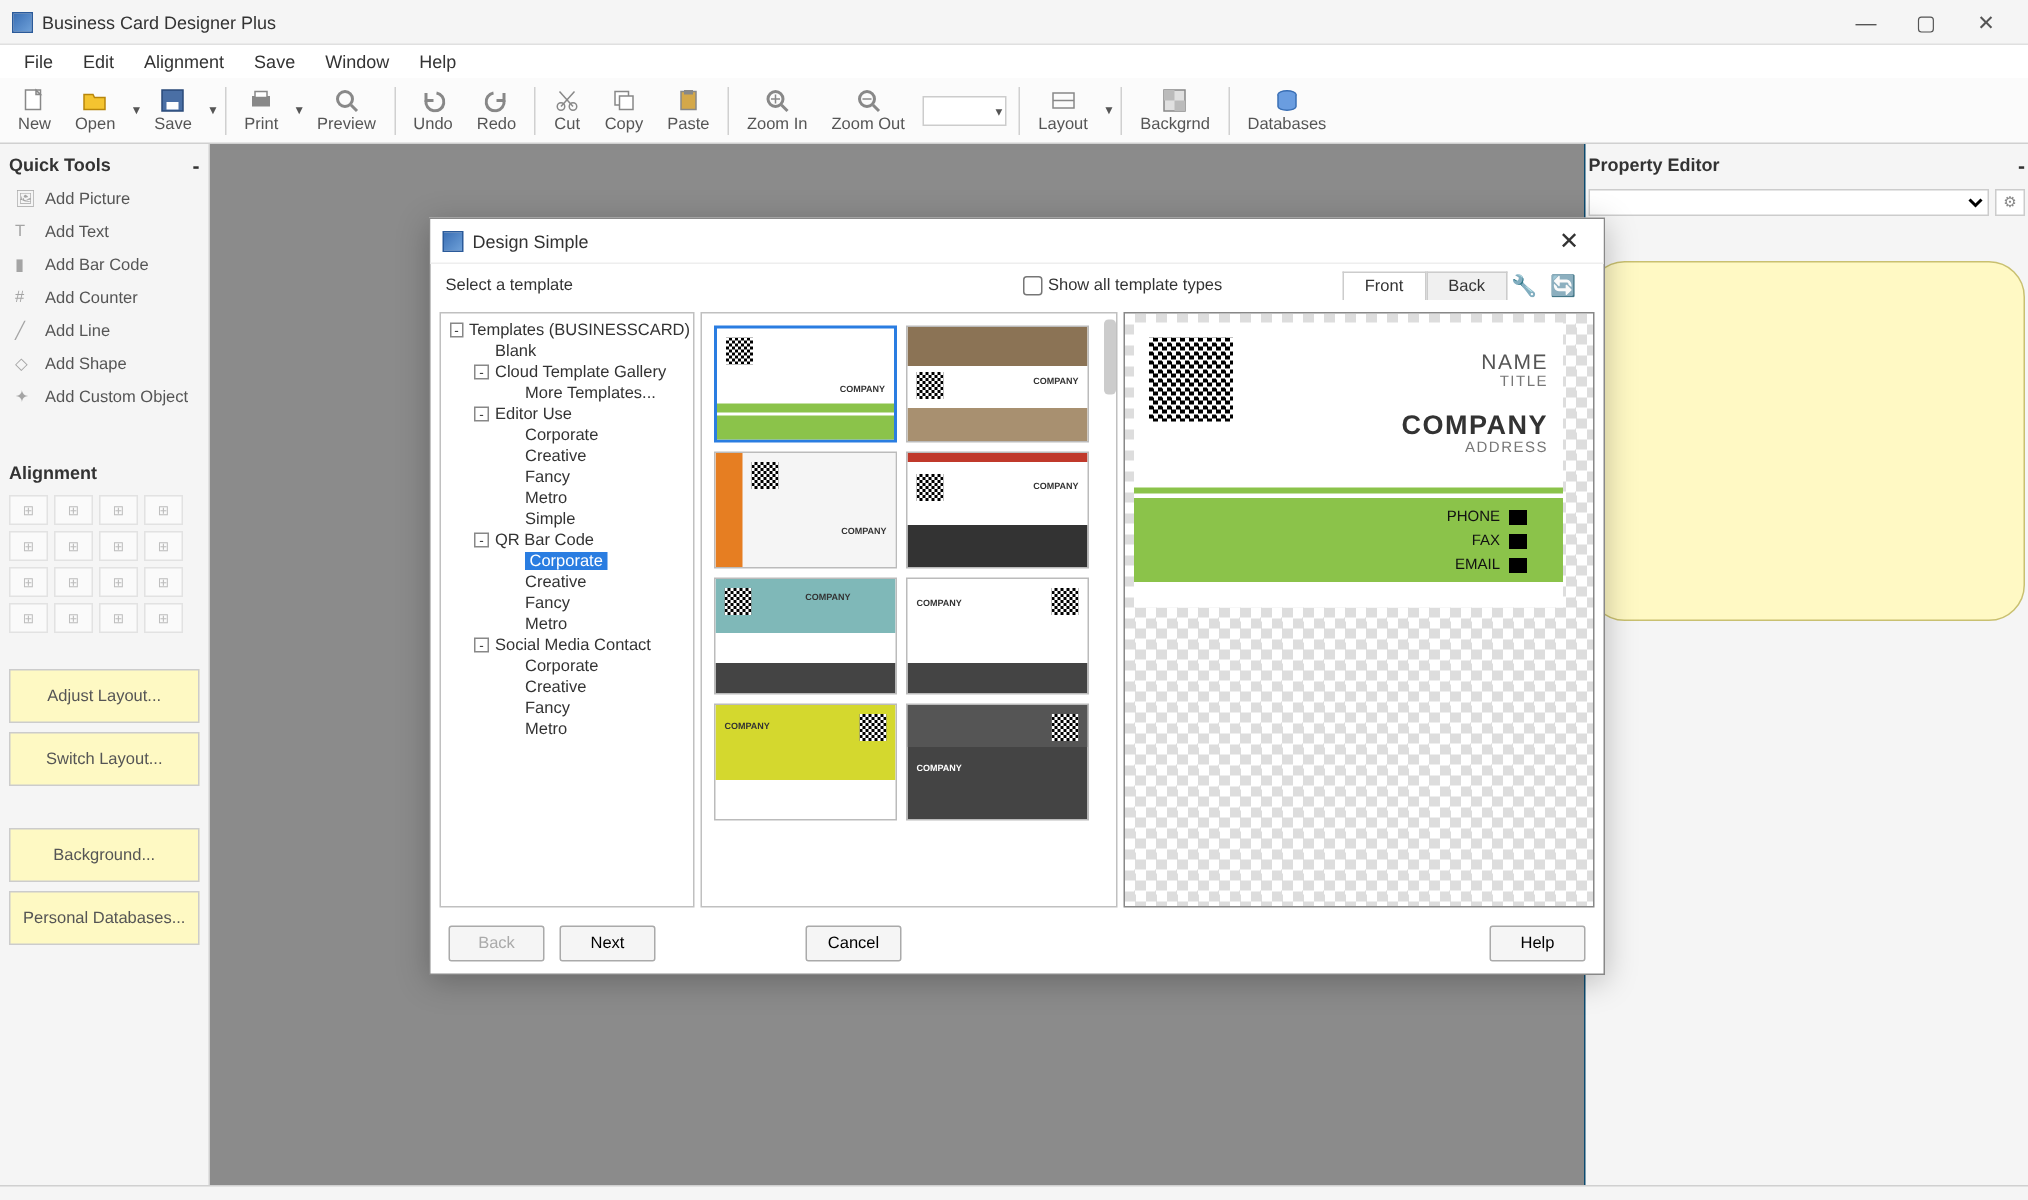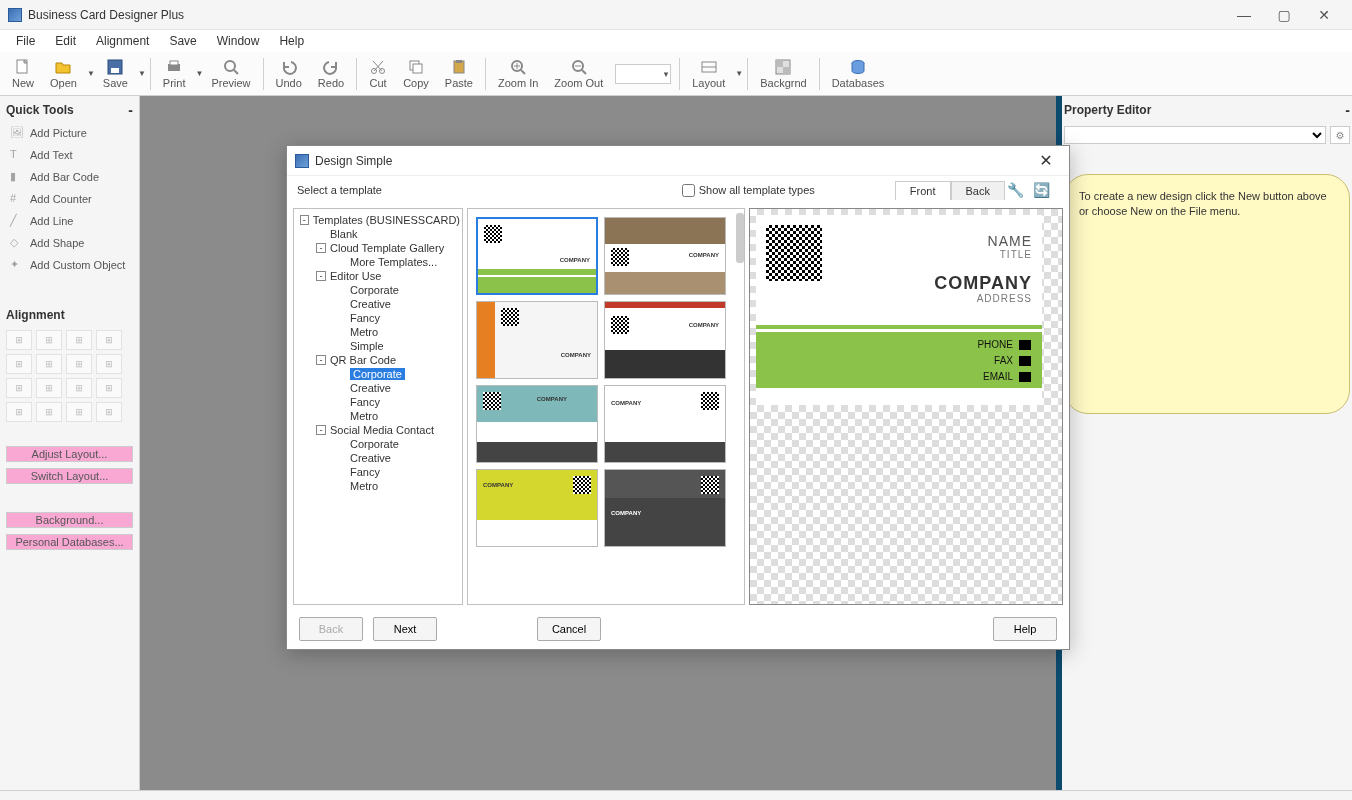--- a/index.html
+++ b/index.html
@@ -23,25 +23,25 @@
 .zoom-combo::after { content: "▾"; font-size: 9px; color: #555; }
 
 .main { display: flex; height: 694px; }
 .leftpanel { width: 140px; background: #f5f5f5; border-right: 1px solid #d0d0d0; padding: 4px 6px; display: flex; flex-direction: column; }
 .panel-title { font-weight: bold; font-size: 12px; padding: 2px 0 4px 0; display: flex; justify-content: space-between; align-items: center; }
 .panel-title .collapse { font-size: 14px; font-weight: bold; cursor: pointer; }
 .qtool { display: flex; align-items: center; height: 22px; padding: 0 4px; cursor: pointer; color: #555; font-size: 11px; }
 .qtool .qicon { width: 14px; height: 14px; margin-right: 6px; opacity: 0.5; }
 .align-grid { display: grid; grid-template-columns: repeat(4, 26px); gap: 4px; margin-top: 4px; }
 .align-btn { width: 26px; height: 20px; border: 1px solid #d0d0d0; background: #fff; cursor: pointer; display: flex; align-items: center; justify-content: center; font-size: 9px; color: #888; opacity: 0.5; }
-.side-btn { margin-top: 6px; height: 16px; border: 1px solid #ccc; background: #f9a8d4; font-size: 11px; color: #555; cursor: pointer; }
+.side-btn { margin-top: 6px; height: 36px; border: 1px solid #ccc; background: #fef9c3; font-size: 11px; color: #555; cursor: pointer; }
 
 .canvas { flex: 1; background: #8b8b8b; position: relative; }
 
-.rightpanel { width: 296px; background: #f5f5f5; border-left: 6px solid #0c4a6e; padding: 4px 2px; }
+.rightpanel { width: 296px; background: #f5f5f5; border-left: 1px solid #0c4a6e; padding: 4px 2px; }
 .prop-combo { display: flex; align-items: center; gap: 4px; margin-top: 4px; }
 .prop-combo select { flex: 1; height: 18px; border: 1px solid #ccc; background:#fff; }
 .prop-combo .pbtn { width: 20px; height: 18px; border: 1px solid #ccc; background:#fff; display:flex; align-items:center; justify-content:center; font-size:10px; color:#888; }
 .hint-box { margin-top: 30px; background: #fff9c4; border: 1px solid #c9c070; border-radius: 24px; padding: 14px 14px; font-size: 11px; color: #333; line-height: 1.4; height: 240px; }
 .hint-box p { margin-bottom: 12px; }
 
 .statusbar { height: 30px; background: #f5f5f5; border-top: 1px solid #d0d0d0; display: flex; align-items: center; padding: 0 10px; font-size: 11px; color: #333; justify-content: center; }
 
 
 .dialog { position: absolute; left: 286px; top: 145px; width: 784px; height: 505px; background: #fff; border: 1px solid #888; box-shadow: 0 4px 20px rgba(0,0,0,0.25); display: flex; flex-direction: column; }
@@ -78,21 +78,21 @@
 
 .preview { flex: 1; border: 1px solid #888; background: repeating-conic-gradient(#ddd 0 25%, #fff 0 50%) 0 0/14px 14px; position: relative; padding:6px; }
 .card { position:absolute; left:6px; top:6px; width:286px; height:190px; background:#fff; }
 .card .qr { position:absolute; left:10px; top:10px; width:56px; height:56px; background: repeating-conic-gradient(#000 0 25%, #fff 0 50%); background-size: 6px 6px; }
 .card .name { position:absolute; right:10px; top:18px; font-size:14px; color:#555; letter-spacing:1px; }
 .card .title { position:absolute; right:10px; top:34px; font-size:10px; color:#777; letter-spacing:1px; }
 .card .company { position:absolute; right:10px; top:58px; font-size:18px; color:#333; font-weight:bold; letter-spacing:1px; }
 .card .address { position:absolute; right:10px; top:78px; font-size:10px; color:#777; letter-spacing:1px; }
 .card .stripe1 { position:absolute; left:0; right:0; top:110px; height:4px; background:#8bc34a; }
 .card .stripe2 { position:absolute; left:0; right:0; top:117px; height:56px; background:#8bc34a; }
-.card .contact { position:absolute; right:11px; font-size:10px; color:#111; display:flex; align-items:center; gap:6px;justify-content:flex-end; }
+.card .contact { position:absolute; right:24px; font-size:10px; color:#111; display:flex; align-items:center; gap:6px;justify-content:flex-end; }
 .card .contact .ci { width:12px; height:10px; background:#000; }
 
 .dlg-buttons { height: 40px; display: flex; align-items: center; padding: 0 12px; gap: 10px; }
 .dlg-buttons .spacer { flex: 1; }
 .dlg-btn { min-width: 64px; height: 24px; border: 1px solid #aaa; background: #f5f5f5; font-size: 11px; cursor: pointer; border-radius: 2px; }
 .dlg-btn:disabled { color: #aaa; }
 
 svg { display: block; }
 </style>
 </head>
@@ -373,21 +373,20 @@
   <div class="rightpanel">
     <div class="panel-title">
       <span>Property Editor</span>
       <span class="collapse">-</span>
     </div>
     <div class="prop-combo">
       <select></select>
       <div class="pbtn">⚙</div>
     </div>
     <div class="hint-box">
-      <p>To create a new design click the New button above or choose New on the File menu.</p>
     </div>
   </div>
 </div>
 
 <div class="statusbar">
   <span>Select a template category here.  If you want to start with a blank design choose Blank then click Finish.</span>
 </div>
 
 <div class="dialog">
   <div class="dlg-title">

